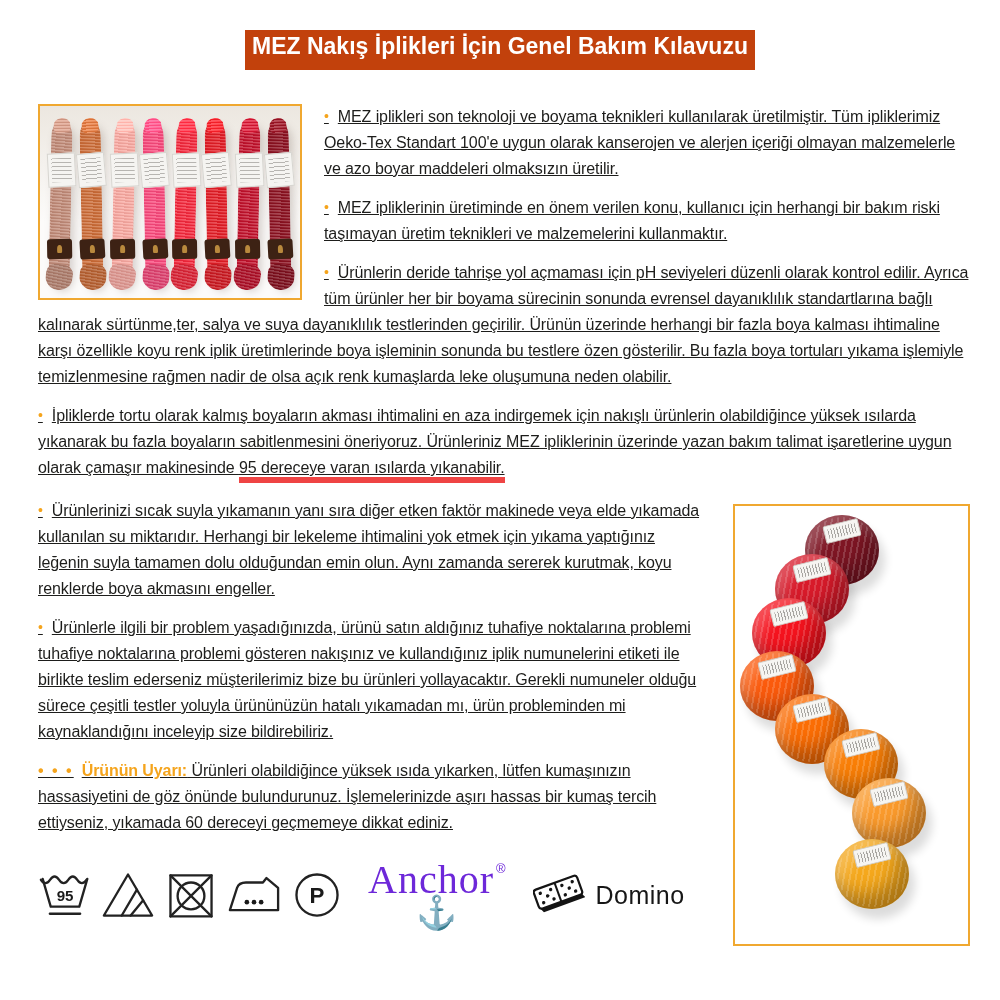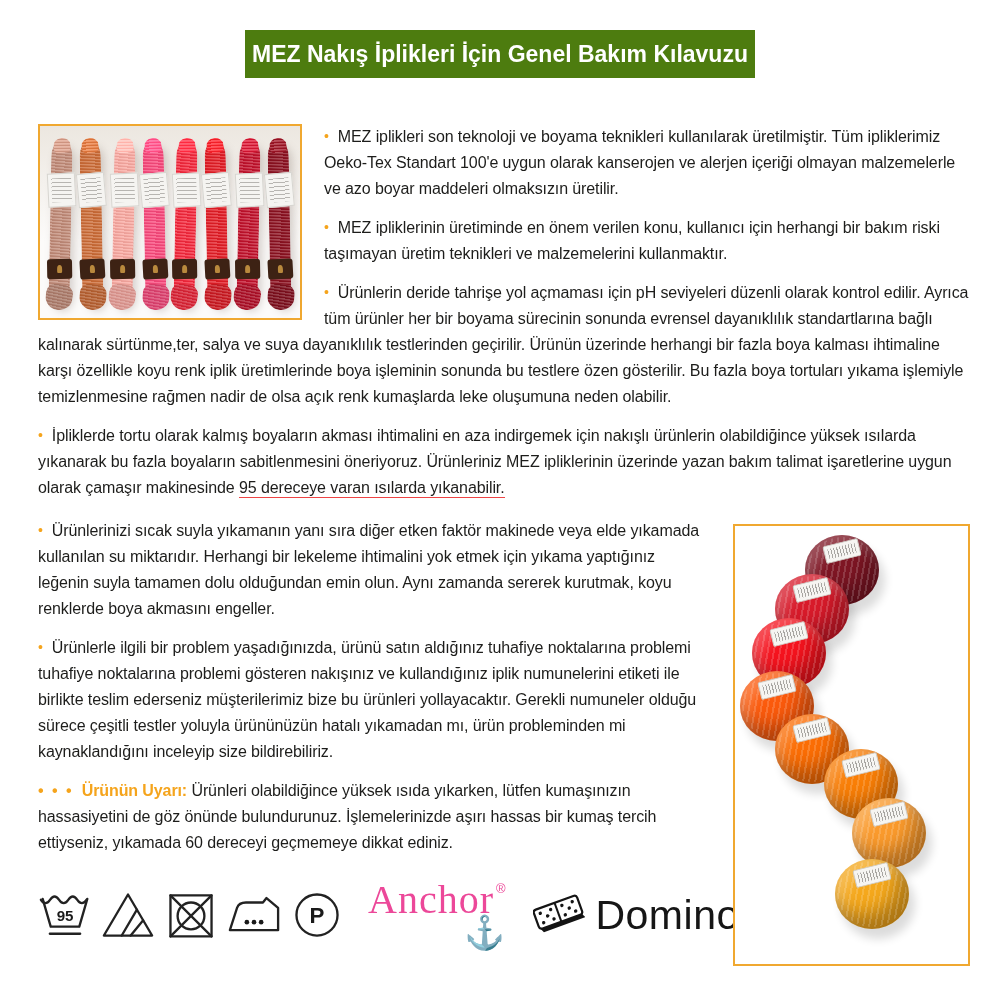--- a/index.html
+++ b/index.html
@@ -1,24 +1,24 @@
 <!DOCTYPE html>
 <html><head>
 <meta charset="utf-8">
 <style>
   html,body{margin:0;padding:0;width:1000px;height:1000px;background:#ffffff;overflow:hidden;}
   body{font-family:"Liberation Sans",sans-serif;color:#1d1d1b;}
 
-  .banner{width:510px;margin:30px auto 16px;background:#4d7c0f;color:#fff;
-          font-size:23px;font-weight:700;text-align:center;padding:11px 0 10px;}
+  .banner{width:510px;margin:30px auto 4px;background:#c2410c;color:#fff;
+          font-size:23px;font-weight:700;text-align:center;padding:3px 0 10px;}
 
   .content{padding:30px 30px 0 38px;font-size:16px;line-height:26px;letter-spacing:-0.1px;}
-  .para{margin:0 0 13px 0;}
+  .para{margin:0 0 13px 0;text-decoration:underline;}
   .bullet{color:#F5A41C;font-size:14px;margin-right:9px;position:relative;top:-1px;}
-  .u95{border-bottom:1px solid #ef4444;padding-bottom:1px;}
+  .u95{border-bottom:6px solid #ef4444;padding-bottom:1px;}
   .warn-strong{color:#F5A41C;font-weight:700;}
   .warn-dots{color:#F5A41C;font-weight:700;letter-spacing:2px;margin-right:8px;}
 
   
   .img-skeins{float:left;width:264px;height:196px;margin:0 22px 12px 0;
               border:2px solid #F0A830;box-sizing:border-box;
               background:linear-gradient(180deg,#ece7e0,#fcfbfa 60%);
               display:flex;justify-content:space-evenly;align-items:center;padding-top:2px;}
   .skein{position:relative;width:21px;height:164px;border-radius:9px/16px;
          box-shadow:4px 6px 8px rgba(120,100,90,.28);
@@ -49,27 +49,27 @@
   .ball-label::before{content:"";position:absolute;inset:3px 3px;
         background:repeating-linear-gradient(90deg,#a8a6a2 0 1px,transparent 1px 3px);}
 
   
   .footer{display:flex;align-items:center;margin-top:24px;}
   .care-icons{display:flex;align-items:center;gap:9px;}
   svg.care{width:54px;height:50px;display:block;}
   .care-stroke{fill:none;stroke:#222;stroke-width:2.6;stroke-linecap:round;stroke-linejoin:round;}
   .care-text{fill:#1a1a1a;font-family:"Liberation Sans",sans-serif;font-weight:700;}
 
-  .anchor-logo{margin-left:24px;text-align:right;color:#ec4899;line-height:1;}
+  .anchor-logo{margin-left:24px;text-align:center;color:#6d28d9;line-height:1;}
   .anchor-word{font-family:"Liberation Serif","DejaVu Serif",serif;font-size:40px;letter-spacing:1px;}
   .anchor-reg{font-size:13px;vertical-align:20px;margin-left:2px;}
   .anchor-glyph{font-size:33px;margin-top:-4px;}
 
   .domino-logo{margin-left:28px;display:flex;align-items:center;gap:10px;color:#161616;}
-  .domino-word{font-size:41px;letter-spacing:.5px;}
+  .domino-word{font-size:25px;letter-spacing:.5px;}
 </style>
 </head>
 <body>
 
 <div class="banner">
   <span>MEZ Nakış İplikleri İçin Genel Bakım Kılavuzu</span>
 </div>
 
 <div class="content">
 

